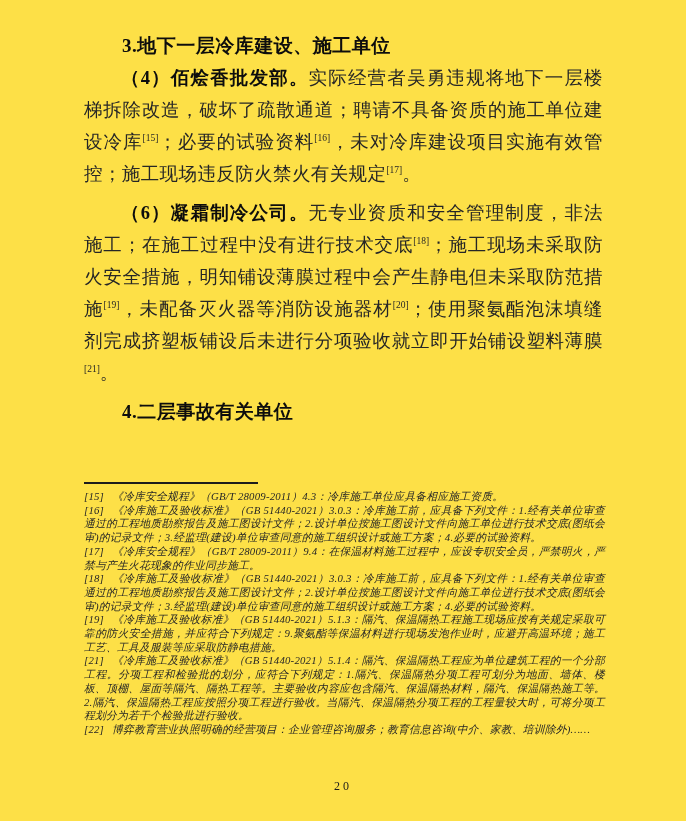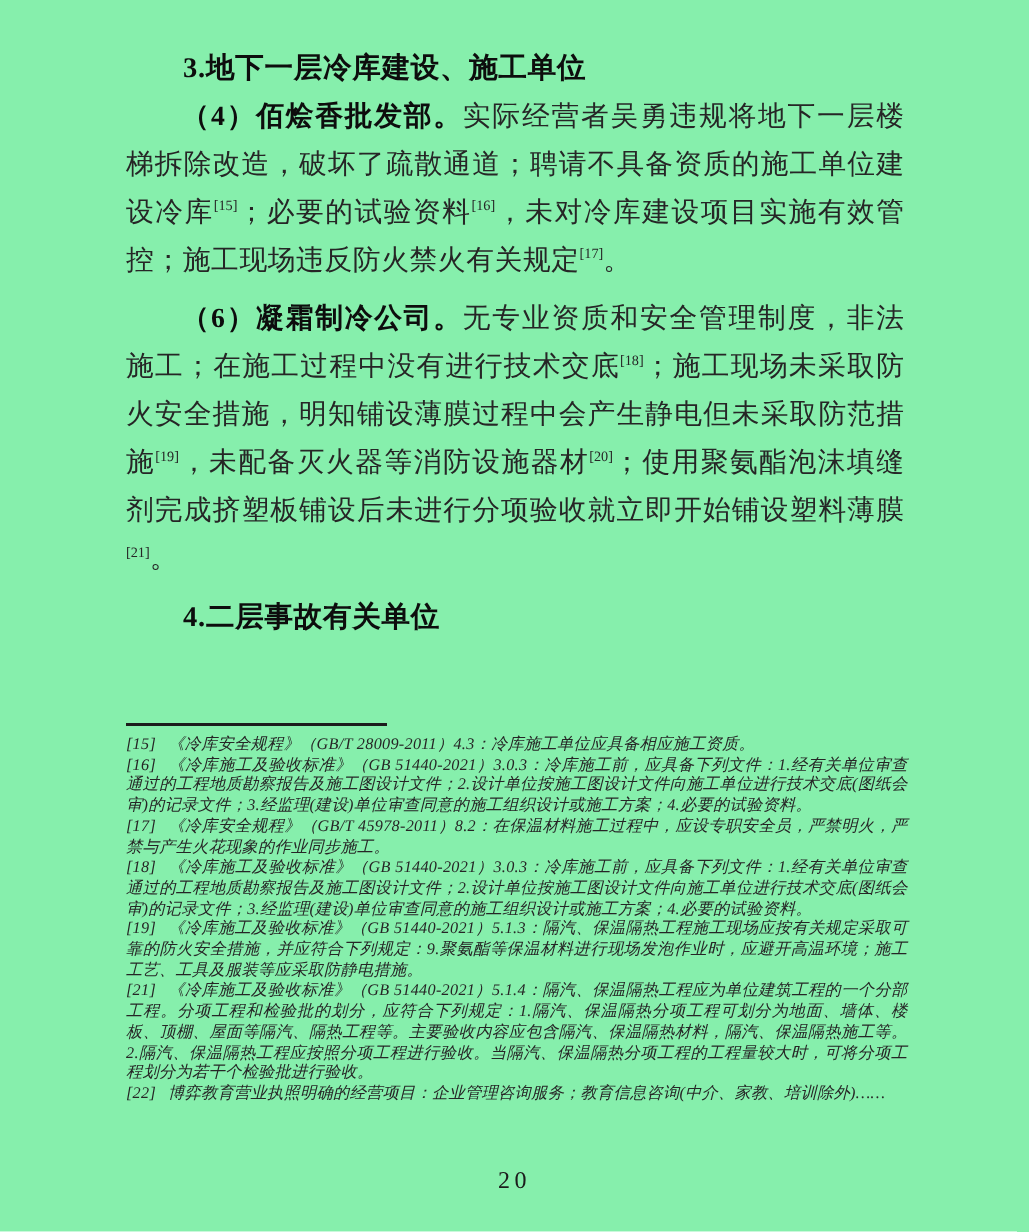--- a/index.html
+++ b/index.html
@@ -5,21 +5,21 @@
 <style>
   html, body {
     margin: 0;
     padding: 0;
     background: #ffffff;
   }
   .page {
     position: relative;
     width: 686px;
     height: 821px;
-    background: #86efac;
+    background: #fde047;
     overflow: hidden;
     font-family: "Liberation Serif", "DejaVu Serif", serif;
     color: #222222;
   }
   .body-text {
     position: absolute;
     left: 84px;
     top: 30px;
     width: 519px;
   }
@@ -75,21 +75,21 @@
   .fn-ref {
     margin-right: 8px;
     white-space: nowrap;
   }
   .page-number {
     position: absolute;
     top: 779px;
     left: 0;
     width: 100%;
     text-align: center;
-    font-size: 16px;
+    font-size: 12px;
     letter-spacing: 3px;
     color: #1c1c1c;
   }
 </style>
 </head>
 <body>
 
 <div class="page">
 
   <main class="body-text" id="body-sections">
@@ -97,21 +97,21 @@
       <p class="para"><span class="bold">（4）佰烩香批发部。</span><span>实际经营者吴勇违规将地下一层楼梯拆除改造，破坏了疏散通道；聘请不具备资质的施工单位建设冷库</span><span class="fnref">[15]</span><span>；必要的试验资料</span><span class="fnref">[16]</span><span>，未对冷库建设项目实施有效管控；施工现场违反防火禁火有关规定</span><span class="fnref">[17]</span><span>。</span></p>
       <p class="para"><span class="bold">（6）凝霜制冷公司。</span><span>无专业资质和安全管理制度，非法施工；在施工过程中没有进行技术交底</span><span class="fnref">[18]</span><span>；施工现场未采取防火安全措施，明知铺设薄膜过程中会产生静电但未采取防范措施</span><span class="fnref">[19]</span><span>，未配备灭火器等消防设施器材</span><span class="fnref">[20]</span><span>；使用聚氨酯泡沫填缝剂完成挤塑板铺设后未进行分项验收就立即开始铺设塑料薄膜</span><span class="fnref">[21]</span><span>。</span></p>
       <p class="heading"><span class="bold">4.二层事故有关单位</span></p>
     </main>
 
   <footer class="footnote-area">
     <div class="footnote-rule"></div>
     <div id="footnote-list">
         <div class="footnote"><span class="fn-ref">[15]</span><span class="fn-text">《冷库安全规程》（GB/T 28009-2011）4.3：冷库施工单位应具备相应施工资质。</span></div>
         <div class="footnote"><span class="fn-ref">[16]</span><span class="fn-text">《冷库施工及验收标准》（GB 51440-2021）3.0.3：冷库施工前，应具备下列文件：1.经有关单位审查通过的工程地质勘察报告及施工图设计文件；2.设计单位按施工图设计文件向施工单位进行技术交底(图纸会审)的记录文件；3.经监理(建设)单位审查同意的施工组织设计或施工方案；4.必要的试验资料。</span></div>
-        <div class="footnote"><span class="fn-ref">[17]</span><span class="fn-text">《冷库安全规程》（GB/T 45978-2011）8.2：在保温材料施工过程中，应设专职安全员，严禁明火，严禁与产生火花现象的作业同步施工。</span></div>
+        <div class="footnote"><span class="fn-ref">[17]</span><span class="fn-text">《冷库安全规程》（GB/T 28009-2011）9.4：在保温材料施工过程中，应设专职安全员，严禁明火，严禁与产生火花现象的作业同步施工。</span></div>
         <div class="footnote"><span class="fn-ref">[18]</span><span class="fn-text">《冷库施工及验收标准》（GB 51440-2021）3.0.3：冷库施工前，应具备下列文件：1.经有关单位审查通过的工程地质勘察报告及施工图设计文件；2.设计单位按施工图设计文件向施工单位进行技术交底(图纸会审)的记录文件；3.经监理(建设)单位审查同意的施工组织设计或施工方案；4.必要的试验资料。</span></div>
         <div class="footnote"><span class="fn-ref">[19]</span><span class="fn-text">《冷库施工及验收标准》（GB 51440-2021）5.1.3：隔汽、保温隔热工程施工现场应按有关规定采取可靠的防火安全措施，并应符合下列规定：9.聚氨酯等保温材料进行现场发泡作业时，应避开高温环境；施工工艺、工具及服装等应采取防静电措施。</span></div>
         <div class="footnote"><span class="fn-ref">[21]</span><span class="fn-text">《冷库施工及验收标准》（GB 51440-2021）5.1.4：隔汽、保温隔热工程应为单位建筑工程的一个分部工程。分项工程和检验批的划分，应符合下列规定：1.隔汽、保温隔热分项工程可划分为地面、墙体、楼板、顶棚、屋面等隔汽、隔热工程等。主要验收内容应包含隔汽、保温隔热材料，隔汽、保温隔热施工等。2.隔汽、保温隔热工程应按照分项工程进行验收。当隔汽、保温隔热分项工程的工程量较大时，可将分项工程划分为若干个检验批进行验收。</span></div>
         <div class="footnote"><span class="fn-ref">[22]</span><span class="fn-text">博弈教育营业执照明确的经营项目：企业管理咨询服务；教育信息咨询(中介、家教、培训除外)……</span></div>
       </div>
   </footer>
 
   <div class="page-number">20</div>
 
 </div>

